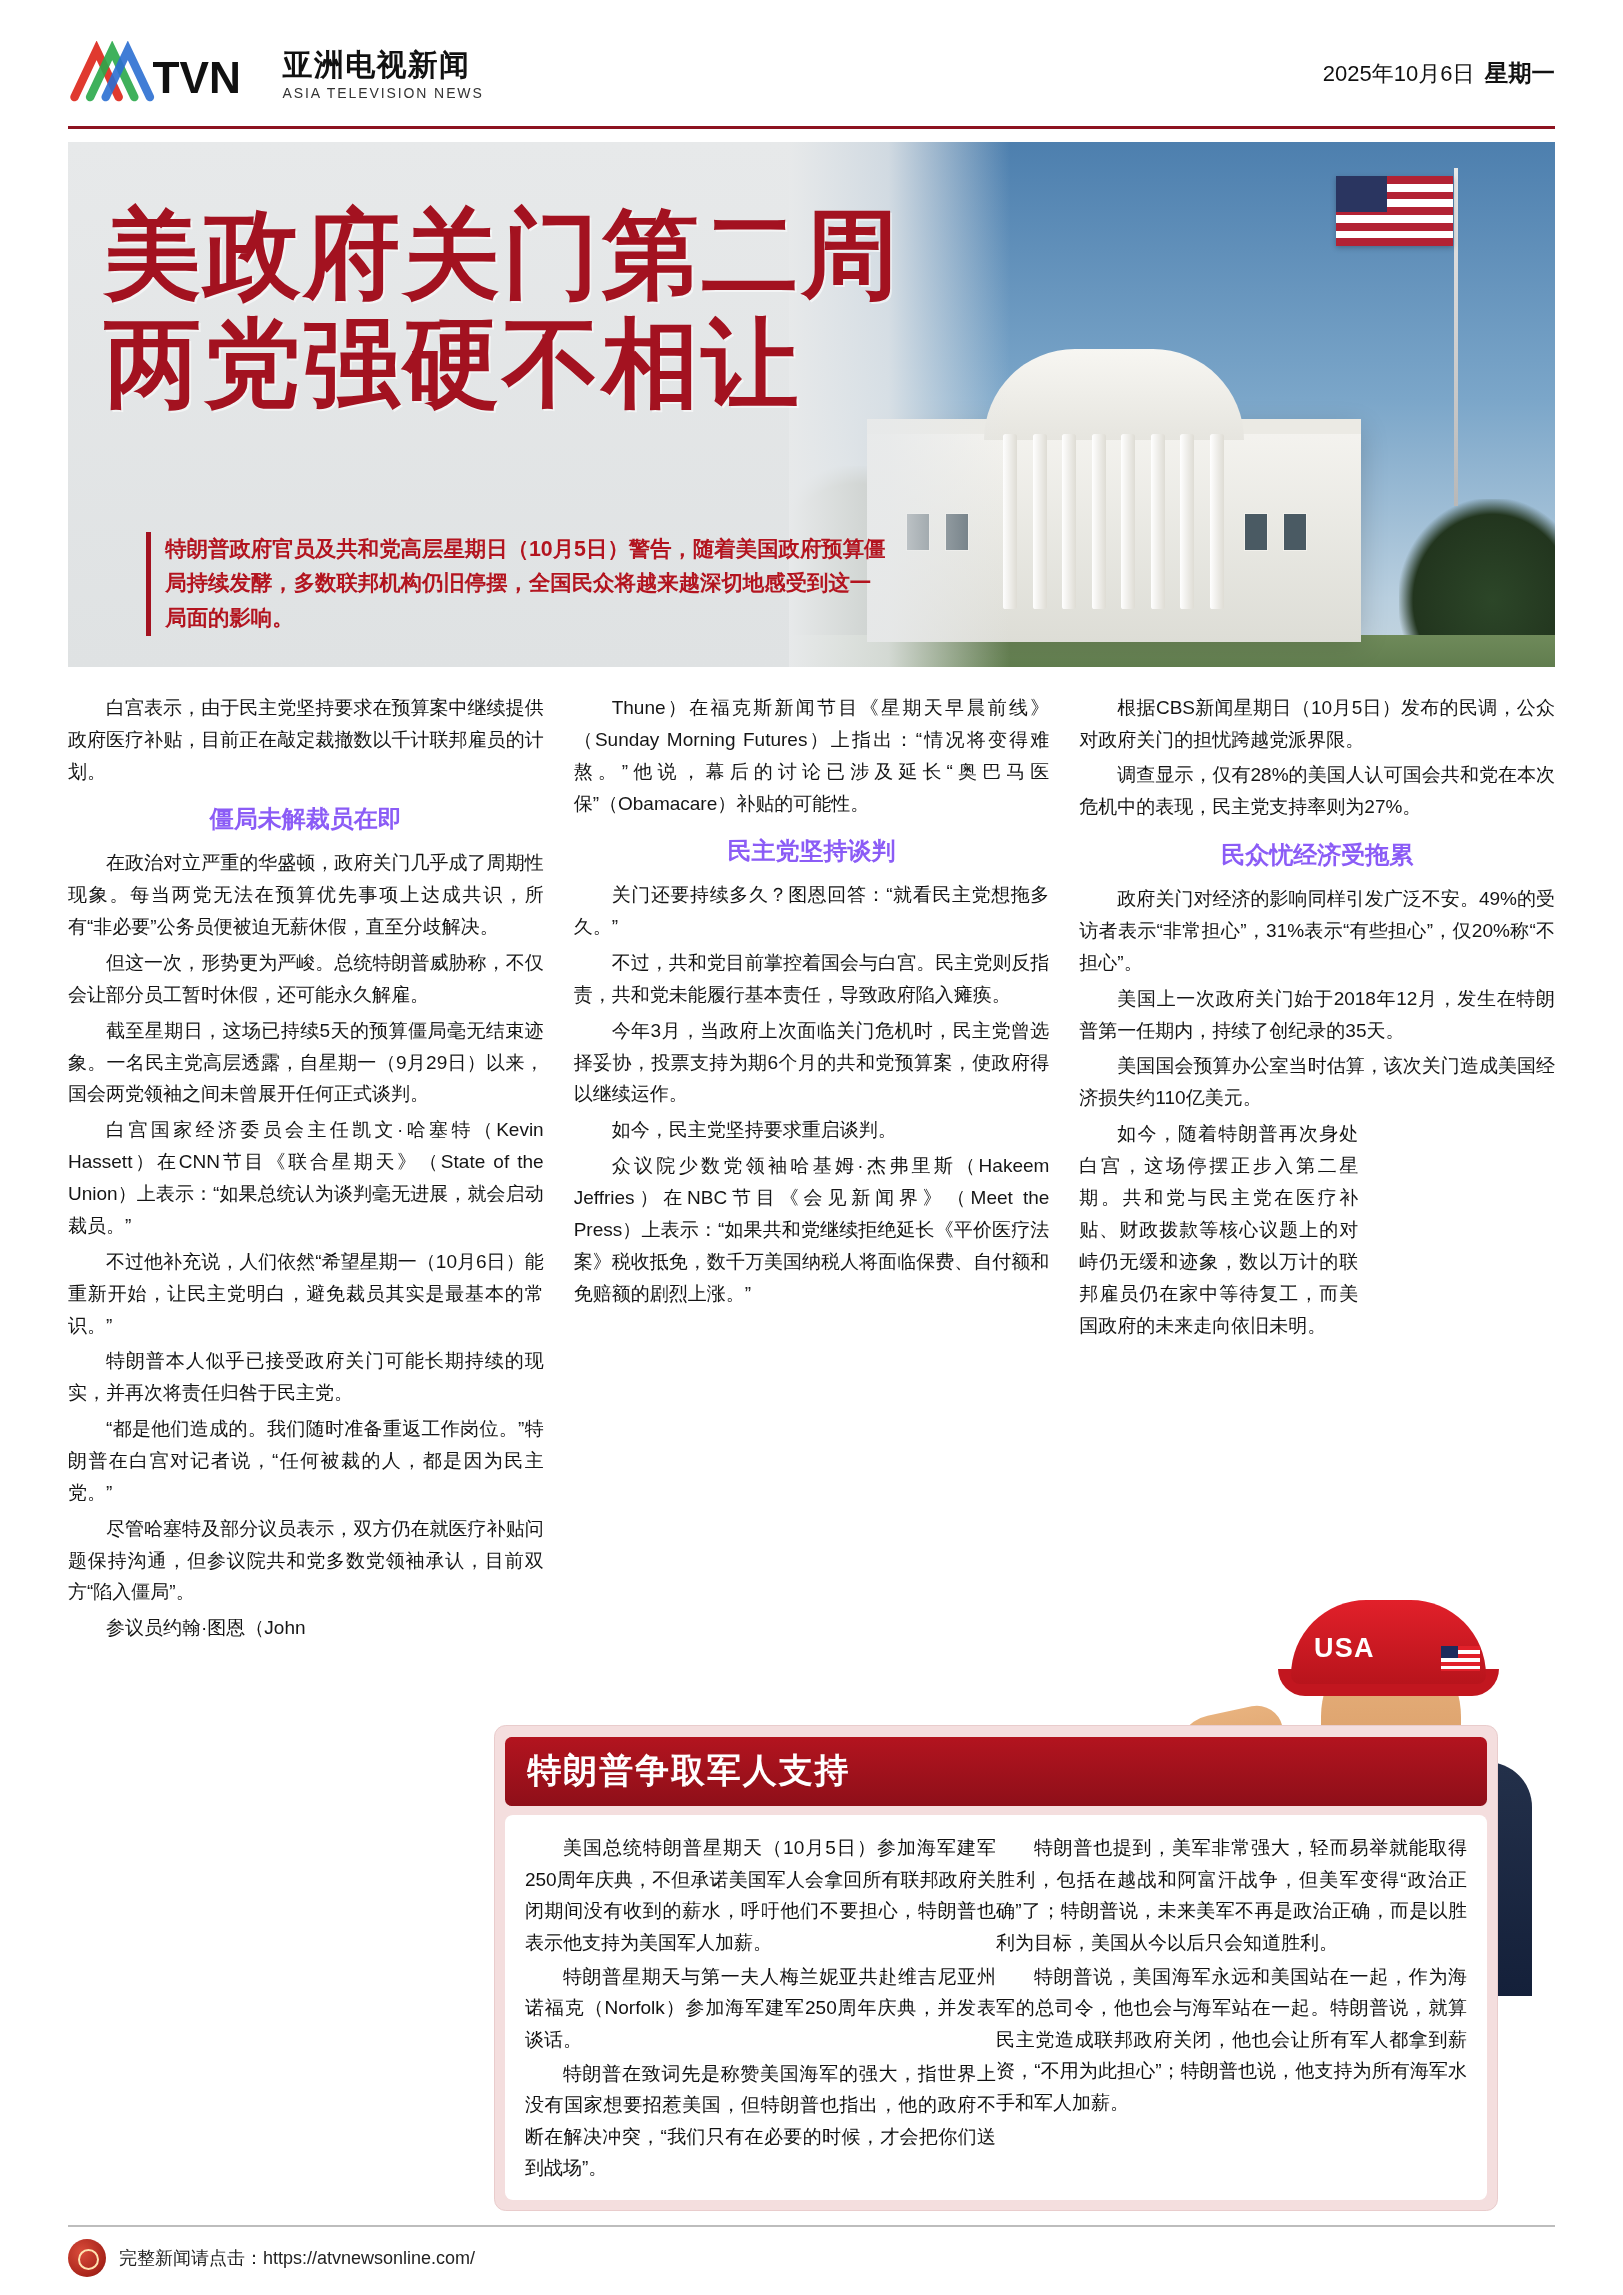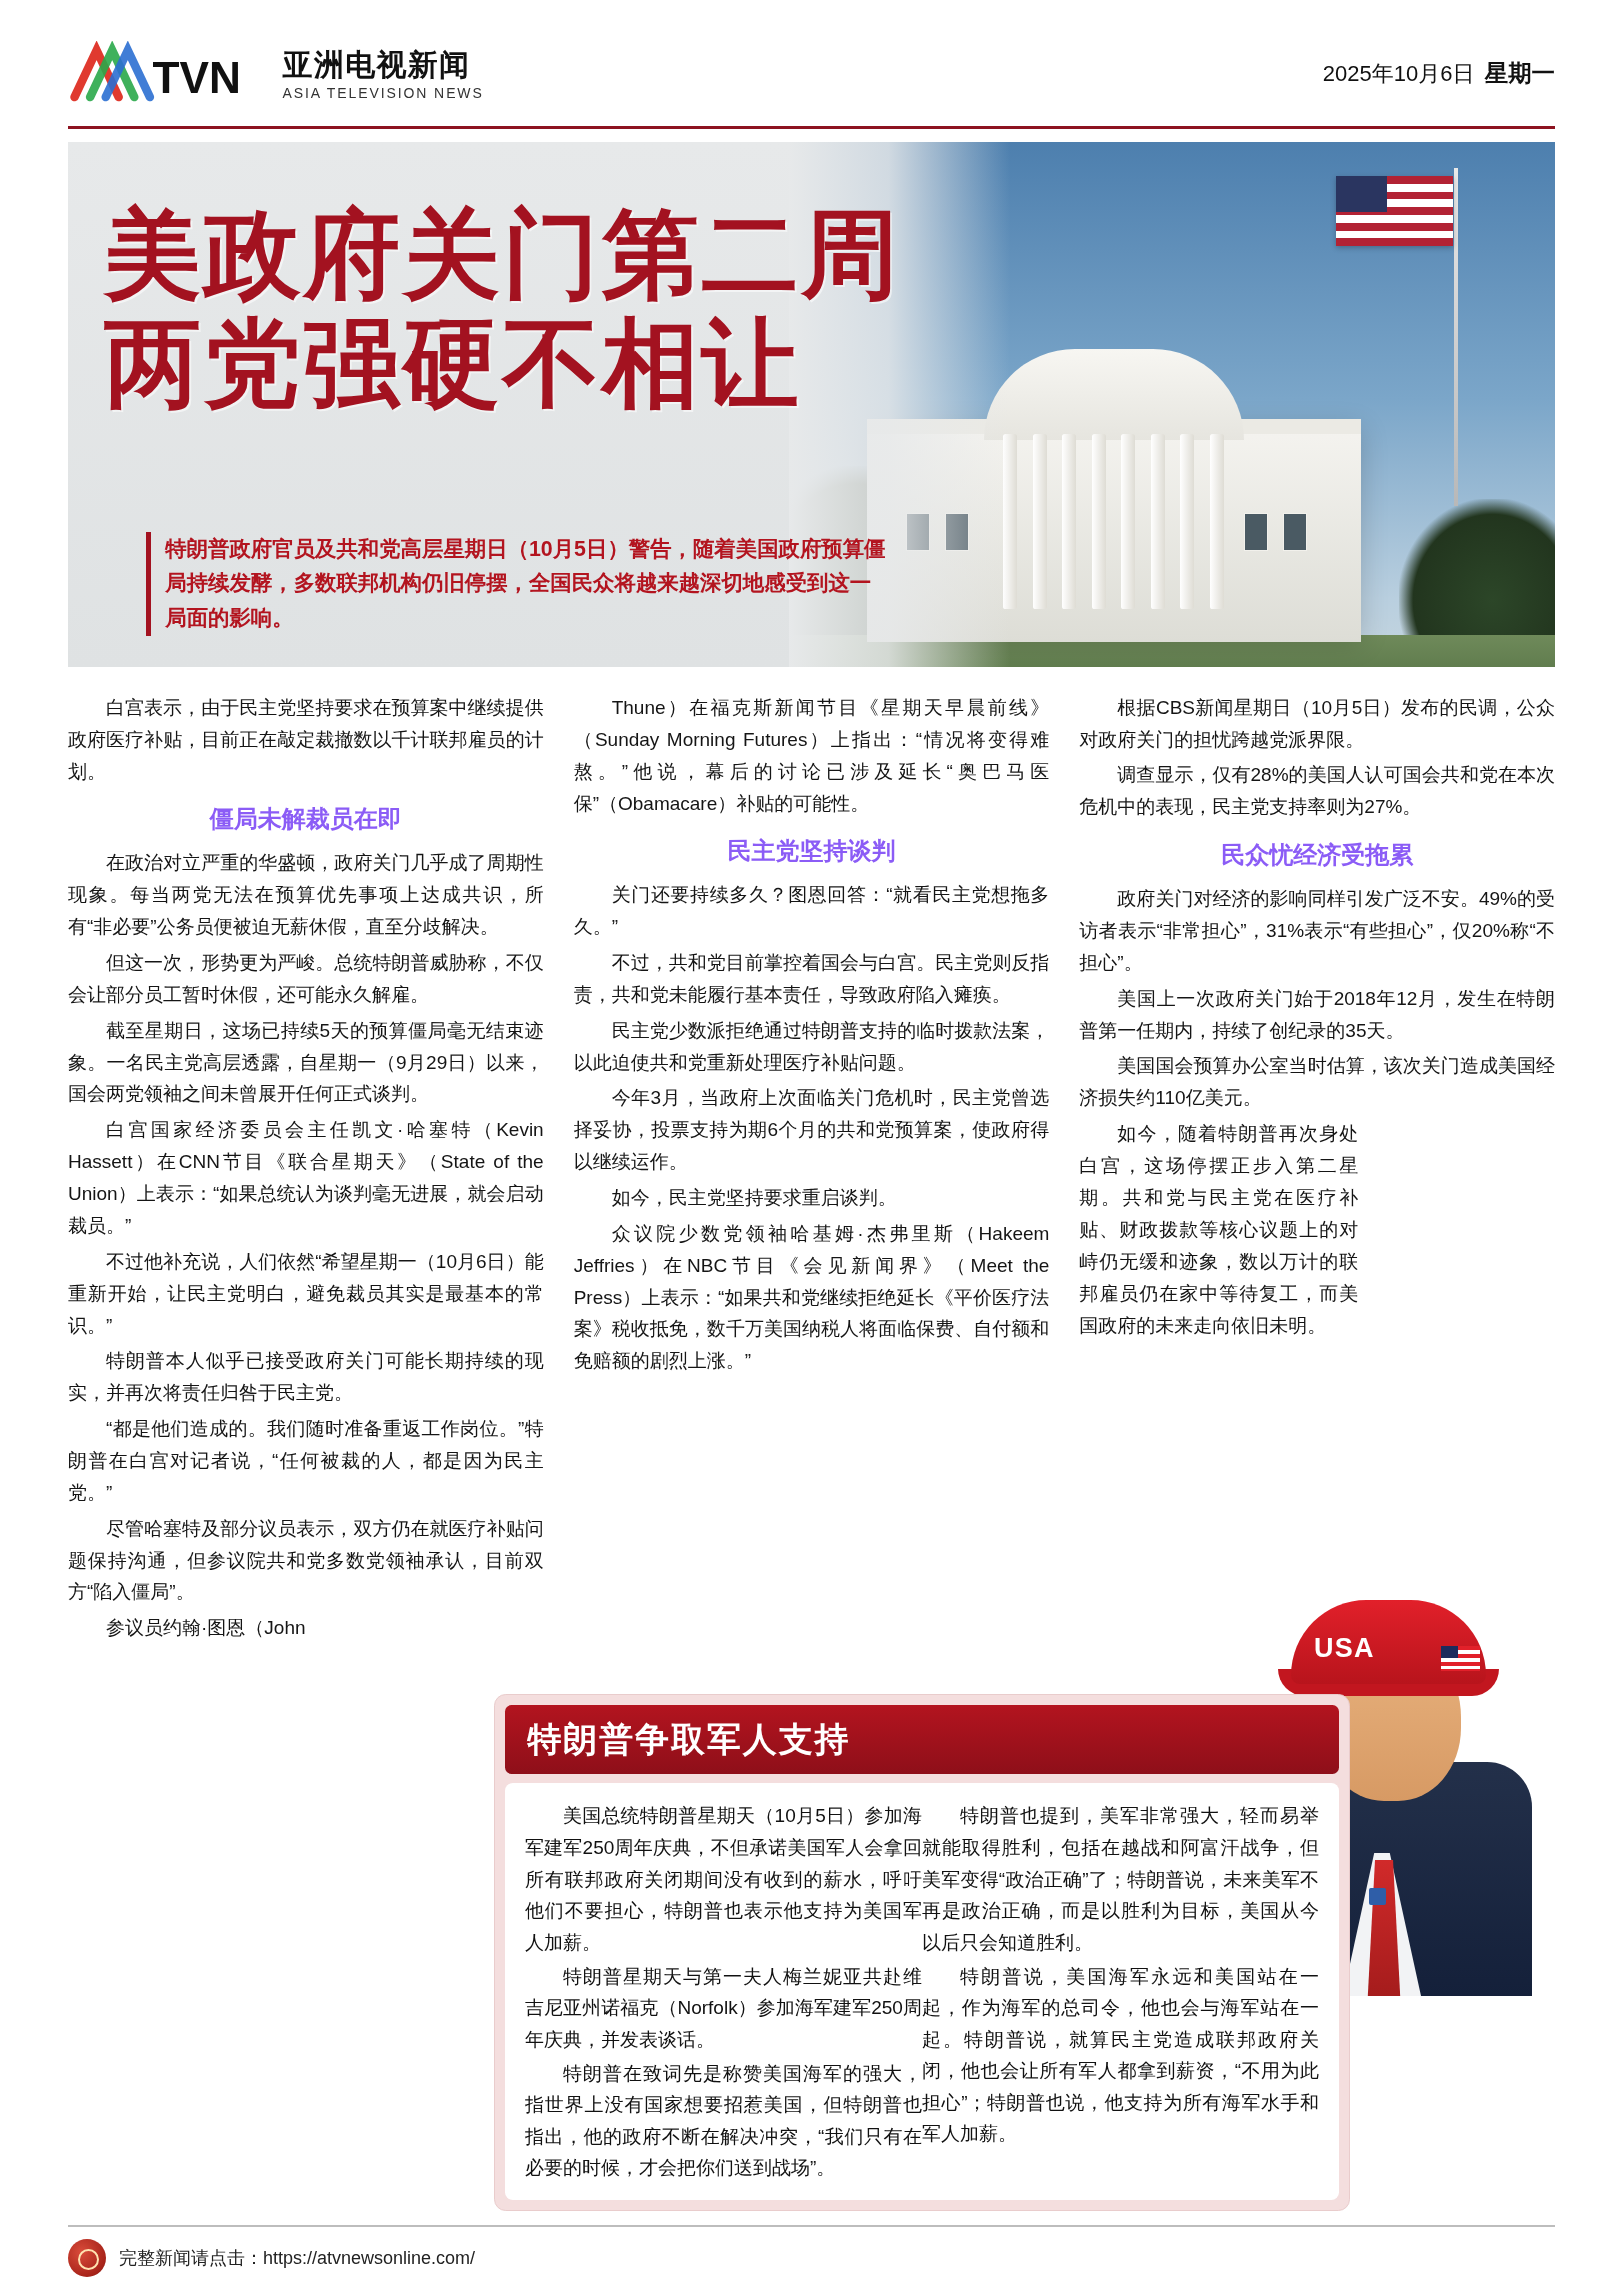--- a/index.html
+++ b/index.html
@@ -277,21 +277,21 @@
   .t-lapel {
     position:absolute; left:188px; bottom:91px; width:17px; height:17px;
     background:#2f5ea8; border-radius:1.9px;
   }
 
   
   .feature {
     position: absolute;
     left: 494px;
     bottom: 84px;
-    width: 856px;
+    width: 1004px;
     background: #f4dede;
     border-radius: 11.7px;
     border: 1.9px solid #e9cccc;
     padding: 10.4px;
     box-sizing: border-box;
     z-index: 8;
   }
   .feature-title {
     background: linear-gradient(180deg,#b3141f 0%, #8e0f19 100%);
     color: #fff;
@@ -431,21 +431,20 @@
       <p>“都是他们造成的。我们随时准备重返工作岗位。”特朗普在白宫对记者说，“任何被裁的人，都是因为民主党。”</p>
       <p>尽管哈塞特及部分议员表示，双方仍在就医疗补贴问题保持沟通，但参议院共和党多数党领袖承认，目前双方“陷入僵局”。</p>
       <p>参议员约翰·图恩（John</p>
     </div>
 
     <div class="col">
       <p>Thune）在福克斯新闻节目《星期天早晨前线》（Sunday Morning Futures）上指出：“情况将变得难熬。”他说，幕后的讨论已涉及延长“奥巴马医保”（Obamacare）补贴的可能性。</p>
       <div class="subhead">民主党坚持谈判</div>
       <p>关门还要持续多久？图恩回答：“就看民主党想拖多久。”</p>
       <p>不过，共和党目前掌控着国会与白宫。民主党则反指责，共和党未能履行基本责任，导致政府陷入瘫痪。</p>
-      <p>民主党少数派拒绝通过特朗普支持的临时拨款法案，以此迫使共和党重新处理医疗补贴问题。</p>
       <p>今年3月，当政府上次面临关门危机时，民主党曾选择妥协，投票支持为期6个月的共和党预算案，使政府得以继续运作。</p>
       <p>如今，民主党坚持要求重启谈判。</p>
       <p>众议院少数党领袖哈基姆·杰弗里斯（Hakeem Jeffries）在NBC节目《会见新闻界》（Meet the Press）上表示：“如果共和党继续拒绝延长《平价医疗法案》税收抵免，数千万美国纳税人将面临保费、自付额和免赔额的剧烈上涨。”</p>
     </div>
 
     <div class="col">
       <p>根据CBS新闻星期日（10月5日）发布的民调，公众对政府关门的担忧跨越党派界限。</p>
       <p>调查显示，仅有28%的美国人认可国会共和党在本次危机中的表现，民主党支持率则为27%。</p>
       <div class="subhead">民众忧经济受拖累</div>
       <p>政府关门对经济的影响同样引发广泛不安。49%的受访者表示“非常担心”，31%表示“有些担心”，仅20%称“不担心”。</p>

